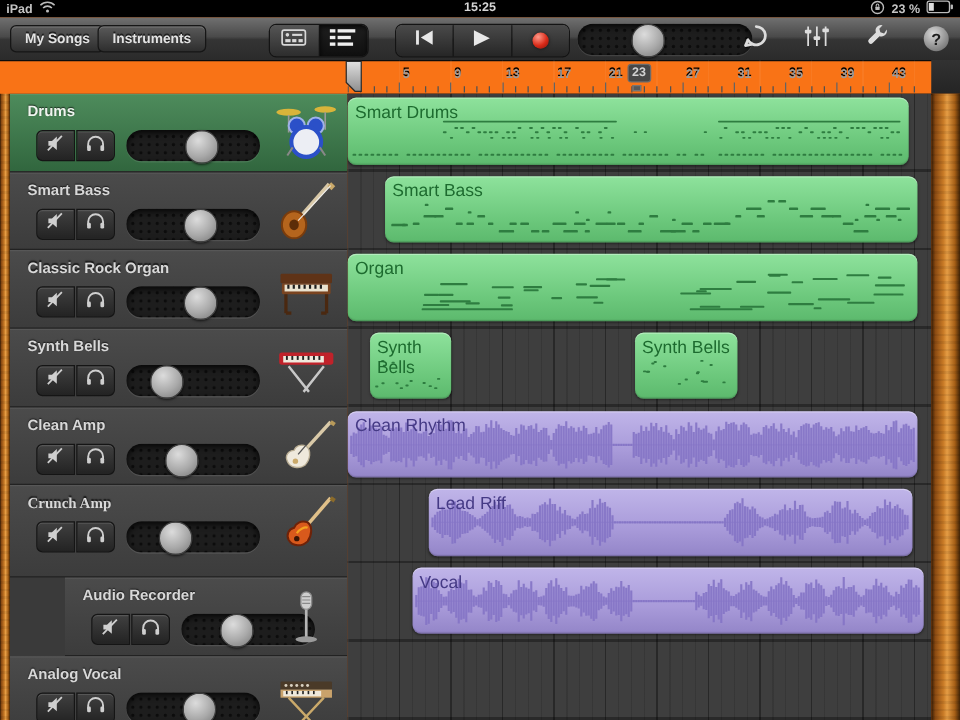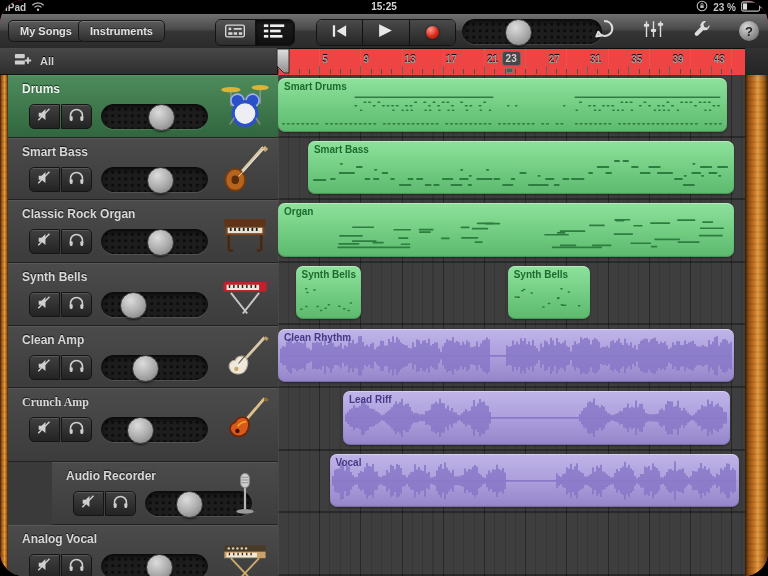--- a/index.html
+++ b/index.html
@@ -1,17 +1,17 @@
 <!DOCTYPE html>
 <html><head>
 <meta charset="utf-8">
 <style>
   html,body{margin:0;padding:0;background:#000;}
-  #app{position:relative;width:768px;height:576px;overflow:hidden;background:#ef4444;
-       font-family:"Liberation Sans",sans-serif;-webkit-user-select:none;user-select:none;border-radius:24px;}
+  #app{position:relative;width:768px;height:576px;overflow:hidden;background:#f97316;
+       font-family:"Liberation Sans",sans-serif;-webkit-user-select:none;user-select:none;}
   
   #status-bar{position:absolute;left:0;top:0;width:768px;height:14px;background:#000;color:#c4c4c4;
               font-size:10px;font-weight:bold;}
   #sb-left{position:absolute;left:5px;top:0;height:14px;display:flex;align-items:center;gap:5px;}
   #sb-time{position:absolute;left:0;width:768px;text-align:center;top:1px;color:#d6d6d6;}
   #sb-right{position:absolute;right:5px;top:0;height:14px;display:flex;align-items:center;gap:5px;}
   
   #toolbar{position:absolute;left:0;top:14px;width:768px;height:34px;
            background:linear-gradient(#707070,#4a4a4a 45%,#343434 52%,#2b2b2b);border-bottom:1px solid #0c0c0c;}
   .tb-btn{position:absolute;top:6px;height:22px;padding:0 11px;border-radius:5px;border:1px solid #161616;
@@ -84,21 +84,21 @@
     background-image:
       repeating-linear-gradient(90deg,rgba(0,0,0,.12) 0 1px,transparent 1px 10.3px),
       repeating-linear-gradient(90deg,rgba(0,0,0,.28) 0 1px,transparent 1px 41.2px),
       repeating-linear-gradient(180deg,transparent 0 60.6px,rgba(0,0,0,.34) 60.6px 62.62px);}
   #timeline-left-edge{position:absolute;left:0;top:0;width:1px;height:501px;background:rgba(255,255,255,.15);}
   #regions{position:absolute;inset:0;}
   .region{position:absolute;border-radius:7px;overflow:hidden;
           box-shadow:inset 0 1px 0 rgba(255,255,255,.35),inset 0 -1px 1px rgba(0,0,0,.2),0 1px 2px rgba(0,0,0,.4);}
   .region.green{background:linear-gradient(#8ee29c,#6cc87c 65%,#5cb96d);}
   .region.purple{background:linear-gradient(#c0b5e9,#a89ad9 60%,#9385c8);}
-  .rg-label{position:absolute;left:6px;top:3px;font-size:10px;font-weight:bold;z-index:2;}
+  .rg-label{position:absolute;left:6px;top:3px;font-size:14px;font-weight:normal;z-index:2;}
   .rg-svg{position:absolute;left:0;top:0;}
 </style>
 </head>
 <body>
 
 <div id="app">
 
   <div id="status-bar">
     <div id="sb-left">
       <span>iPad</span>
@@ -198,31 +198,20 @@
               <path d="M21 6.5a5 5 0 0 1-6.6 6L8.2 18.7a2.4 2.4 0 0 1-3.4-3.4l6.3-6.2A5 5 0 0 1 17.2 2.6L14.2 5.6l1 3.4 3.4 1z" fill="#dcdcdc"></path>
             </svg></span>
       </div>
       <div class="icon-btn">
         <div id="help-circle">?</div>
       </div>
     </div>
   </div>
 
   <div id="ruler-row">
-    <div id="all-bar">
-      <span><svg viewBox="0 0 20 16" width="18" height="15">
-            <g fill="#cfcfcf">
-              <rect x="1" y="2" width="11" height="4.6" rx="1"></rect>
-              <rect x="1" y="9" width="11" height="4.6" rx="1"></rect>
-              <rect x="14.4" y="5.4" width="2.2" height="7.2" rx="0.5"></rect>
-              <rect x="11.9" y="7.9" width="7.2" height="2.2" rx="0.5"></rect>
-            </g>
-          </svg></span>
-      <span id="all-label">All</span>
-    </div>
     <div id="ruler-track">
         <div class="tick" style="left:0.0px"></div>
         <div class="tick" style="left:10.3px"></div>
         <div class="tick" style="left:20.6px"></div>
         <div class="tick" style="left:30.9px"></div>
         <div class="tick tall" style="left:41.2px"></div>
         <div class="rlabel" style="left:44.2px">5</div>
         <div class="tick" style="left:51.5px"></div>
         <div class="tick" style="left:61.8px"></div>
         <div class="tick" style="left:72.1px"></div>

